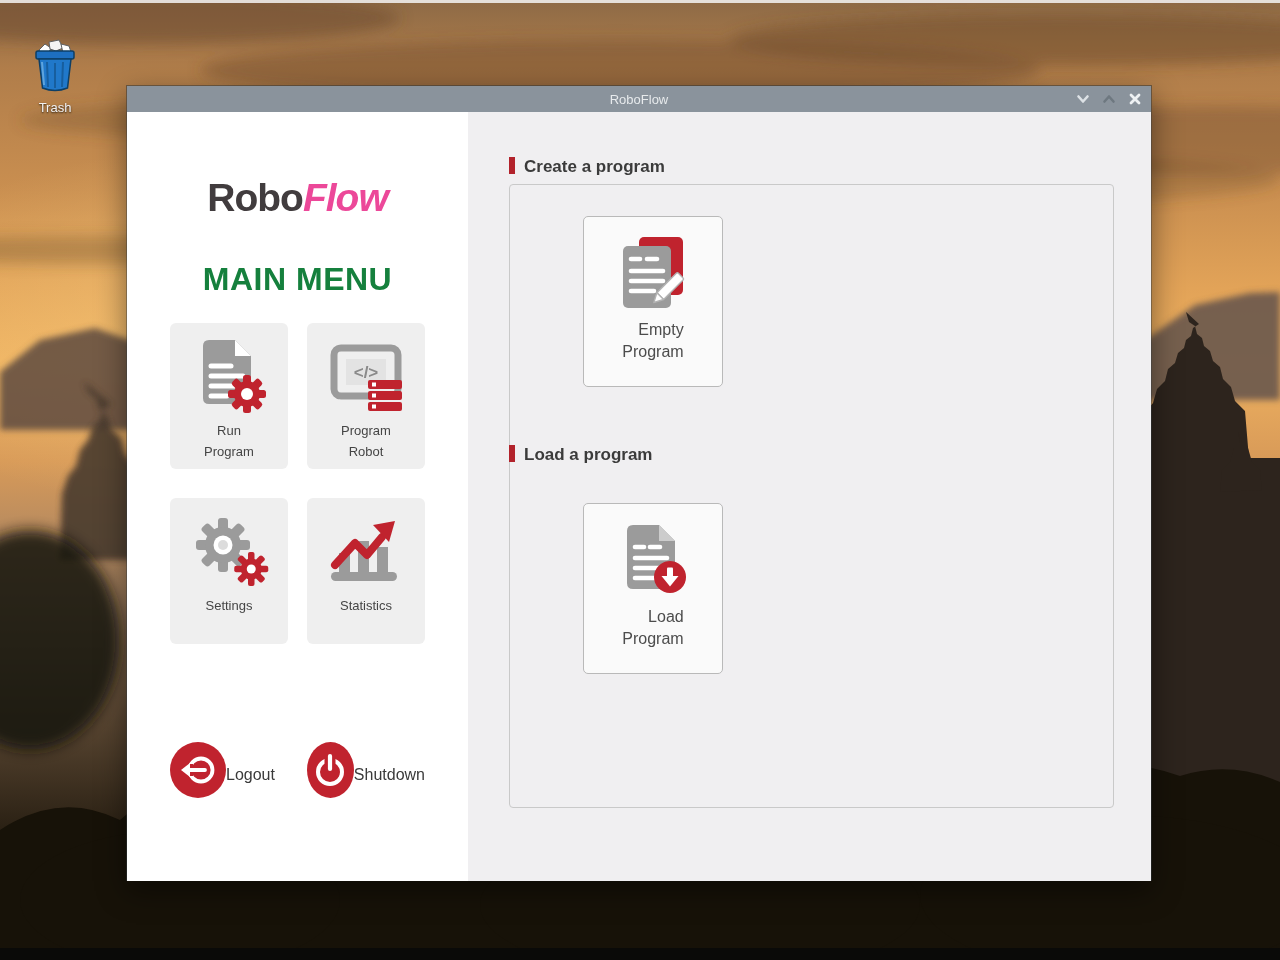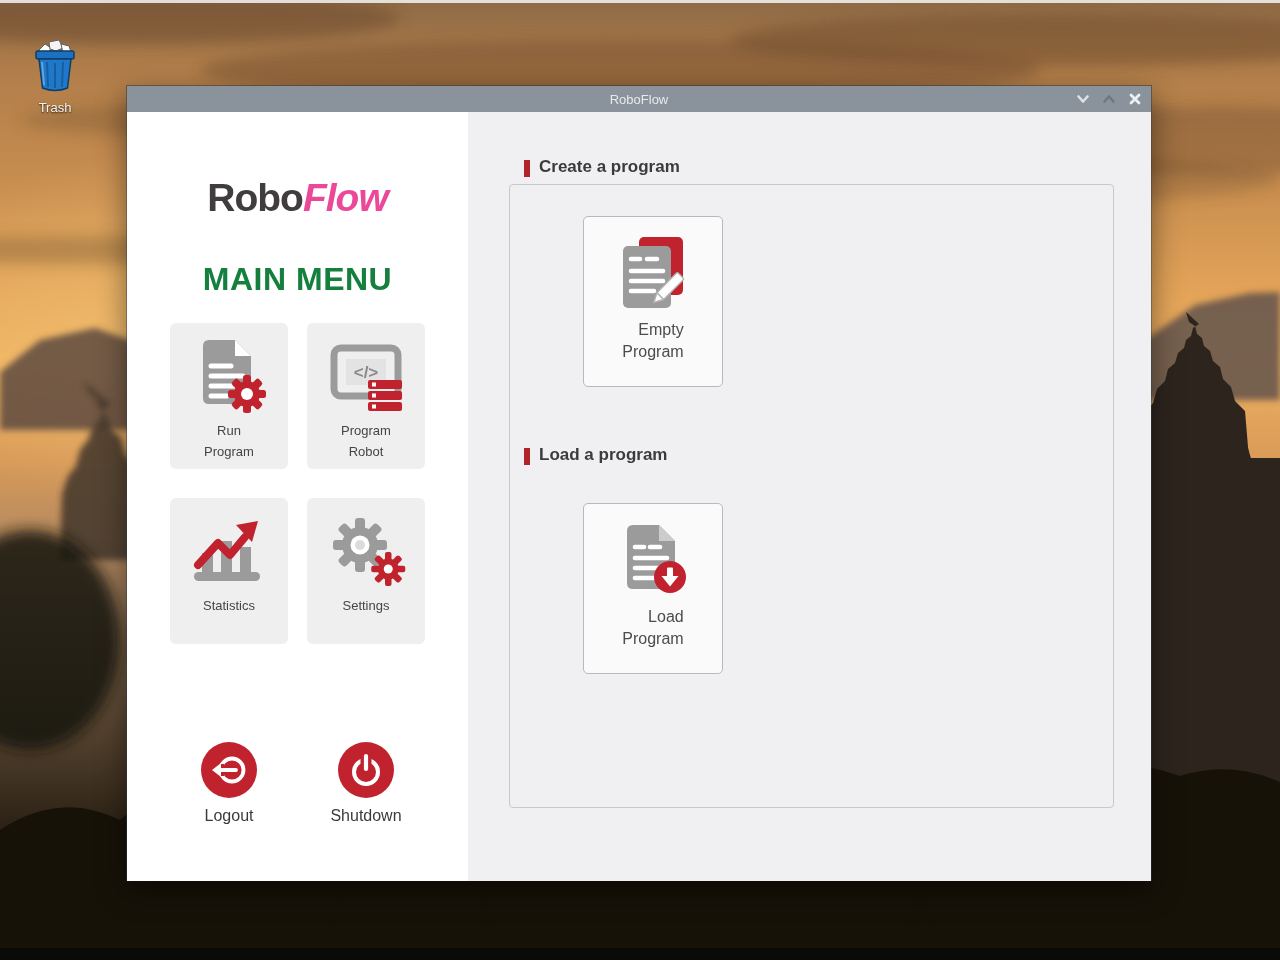--- a/index.html
+++ b/index.html
@@ -34,28 +34,28 @@
 
   .tile-grid { position:absolute; top:211px; left:43px; display:grid;
                grid-template-columns:118px 118px; gap:29px 19px; }
   .tile { height:146px; background:#efefef; border-radius:6px; display:flex; flex-direction:column;
           align-items:center; cursor:pointer; }
   .tile svg { margin-top:13px; flex:none; }
   .tile-label { font-size:13px; color:#454545; text-align:center; white-space:pre-line;
                 line-height:21px; margin-top:4px; }
 
   .actions { position:absolute; top:630px; left:43px; width:255px; display:flex; justify-content:space-between; }
-  .action { width:118px; display:flex; flex-direction:column; align-items:center; cursor:pointer; }
+  .action { width:118px; display:flex; align-items:center; cursor:pointer; }
   .action-circle { width:56px; height:56px; border-radius:50%; background:#c0232e;
                    display:flex; align-items:center; justify-content:center; }
   .action-label { margin-top:9px; font-size:16px; color:#3a3a3a; }
 
   .panel { position:absolute; left:41px; top:72px; width:605px; height:624px;
            border:1px solid #c9c9c9; border-radius:4px; }
-  .section-header { position:absolute; display:flex; align-items:flex-end; gap:9px;margin-left:15px; }
+  .section-header { position:absolute; display:flex; align-items:flex-start; gap:9px; }
   .red-bar { width:6px; height:17px; background:#b2222b; }
   .section-title { font-size:17px; font-weight:bold; color:#3b3b3b; }
   .sh-1 { left:41px; top:45px; }
   .sh-2 { left:41px; top:333px; }
 
   .card { position:absolute; width:140px; height:171px; background:#fafafa; border:1px solid #b9b9b9;
           border-radius:5px; display:flex; flex-direction:column; align-items:center; cursor:pointer; }
   .card svg { margin-top:16px; flex:none; }
   .card-label { margin-top:6px; font-size:16px; color:#4c4c4c; text-align:right;
                 white-space:pre-line; line-height:22px; }
@@ -215,52 +215,52 @@
                 <rect x="46" y="68.5" width="4" height="4" fill="#ffffff"></rect>
               </g>
             </svg>
             <div class="tile-label">Program
 Robot</div>
           </div>
 
           <div class="tile">
             <svg width="80" height="80" viewBox="0 0 80 80">
               <g fill="#9b9b9b">
-                <rect x="13" y="42" width="11" height="22"></rect>
-                <rect x="32" y="30" width="11" height="34"></rect>
-                <rect x="51" y="36" width="11" height="28"></rect>
-                <rect x="5" y="61" width="66" height="9" rx="4.5"></rect>
-              </g>
-              <polyline points="9,54 29,32 41,44 56,26" fill="none" stroke="#c0232e" stroke-width="8" stroke-linecap="round" stroke-linejoin="round"></polyline>
-              <polygon points="47,14 69,10 63,31" fill="#c0232e"></polygon>
-            </svg>
-            <div class="tile-label">Statistics</div>
-          </div>
-
-          <div class="tile">
-            <svg width="80" height="80" viewBox="0 0 80 80">
-              <g fill="#9b9b9b">
                 <rect x="29" y="7" width="10" height="54" rx="3"></rect>
                 <rect x="29" y="7" width="10" height="54" rx="3" transform="rotate(45 34 34)"></rect>
                 <rect x="29" y="7" width="10" height="54" rx="3" transform="rotate(90 34 34)"></rect>
                 <rect x="29" y="7" width="10" height="54" rx="3" transform="rotate(135 34 34)"></rect>
                 <circle cx="34" cy="34" r="18"></circle>
               </g>
               <circle cx="34" cy="34" r="9.5" fill="#ffffff"></circle>
               <circle cx="34" cy="34" r="5" fill="#dcdcdc"></circle>
               <g fill="#c0232e">
                 <rect x="59" y="41" width="6.5" height="34" rx="2"></rect>
                 <rect x="59" y="41" width="6.5" height="34" rx="2" transform="rotate(45 62.25 58)"></rect>
                 <rect x="59" y="41" width="6.5" height="34" rx="2" transform="rotate(90 62.25 58)"></rect>
                 <rect x="59" y="41" width="6.5" height="34" rx="2" transform="rotate(135 62.25 58)"></rect>
                 <circle cx="62.25" cy="58" r="10.5"></circle>
               </g>
               <circle cx="62.25" cy="58" r="4.5" fill="#ffffff"></circle>
             </svg>
             <div class="tile-label">Settings</div>
+          </div>
+
+          <div class="tile">
+            <svg width="80" height="80" viewBox="0 0 80 80">
+              <g fill="#9b9b9b">
+                <rect x="13" y="42" width="11" height="22"></rect>
+                <rect x="32" y="30" width="11" height="34"></rect>
+                <rect x="51" y="36" width="11" height="28"></rect>
+                <rect x="5" y="61" width="66" height="9" rx="4.5"></rect>
+              </g>
+              <polyline points="9,54 29,32 41,44 56,26" fill="none" stroke="#c0232e" stroke-width="8" stroke-linecap="round" stroke-linejoin="round"></polyline>
+              <polygon points="47,14 69,10 63,31" fill="#c0232e"></polygon>
+            </svg>
+            <div class="tile-label">Statistics</div>
           </div>
         </div>
 
         <div class="actions">
           <div class="action">
             <div class="action-circle">
               <svg width="40" height="40" viewBox="-20 -20 40 40">
                 <circle cx="3" cy="0" r="11.5" fill="none" stroke="#ffffff" stroke-width="3.8"></circle>
                 <rect x="-16" y="-6" width="11" height="12" fill="#c0232e"></rect>
                 <line x1="-10" y1="0" x2="7" y2="0" stroke="#ffffff" stroke-width="3.8" stroke-linecap="round"></line>

